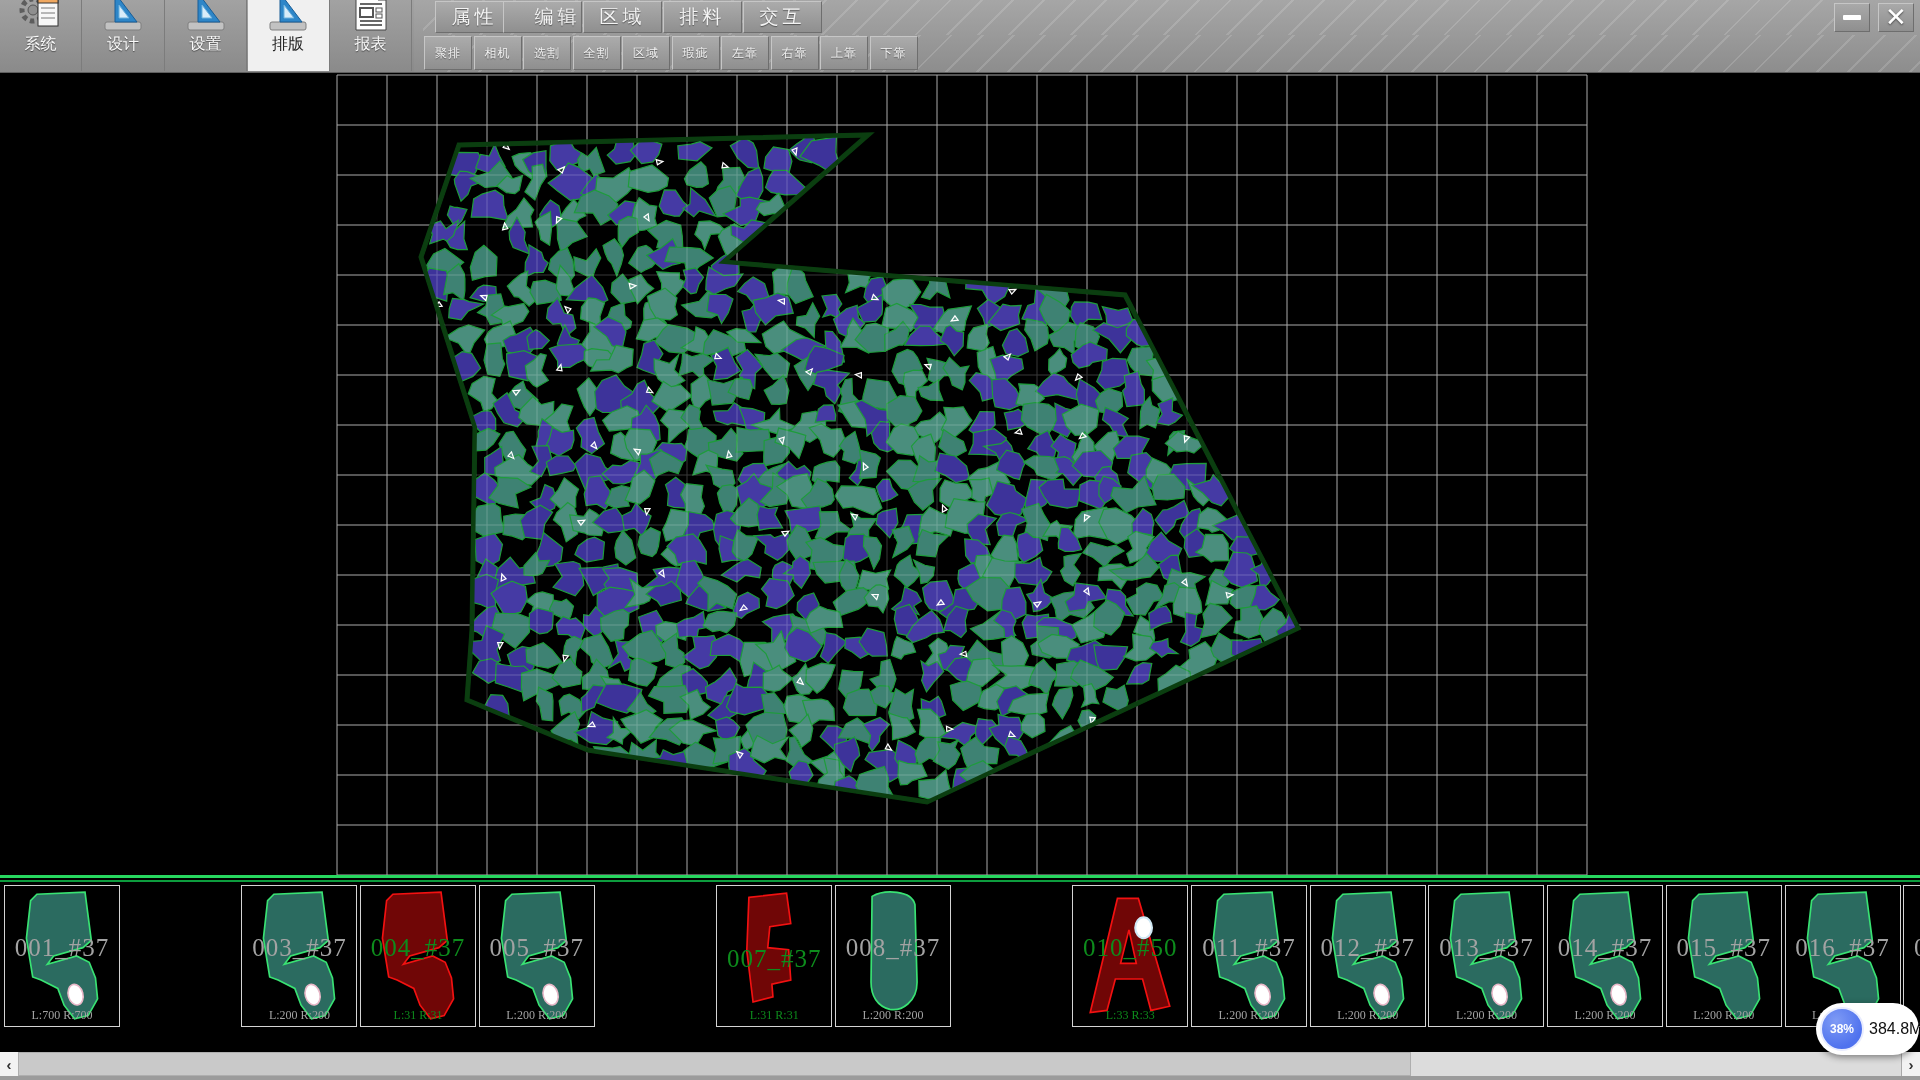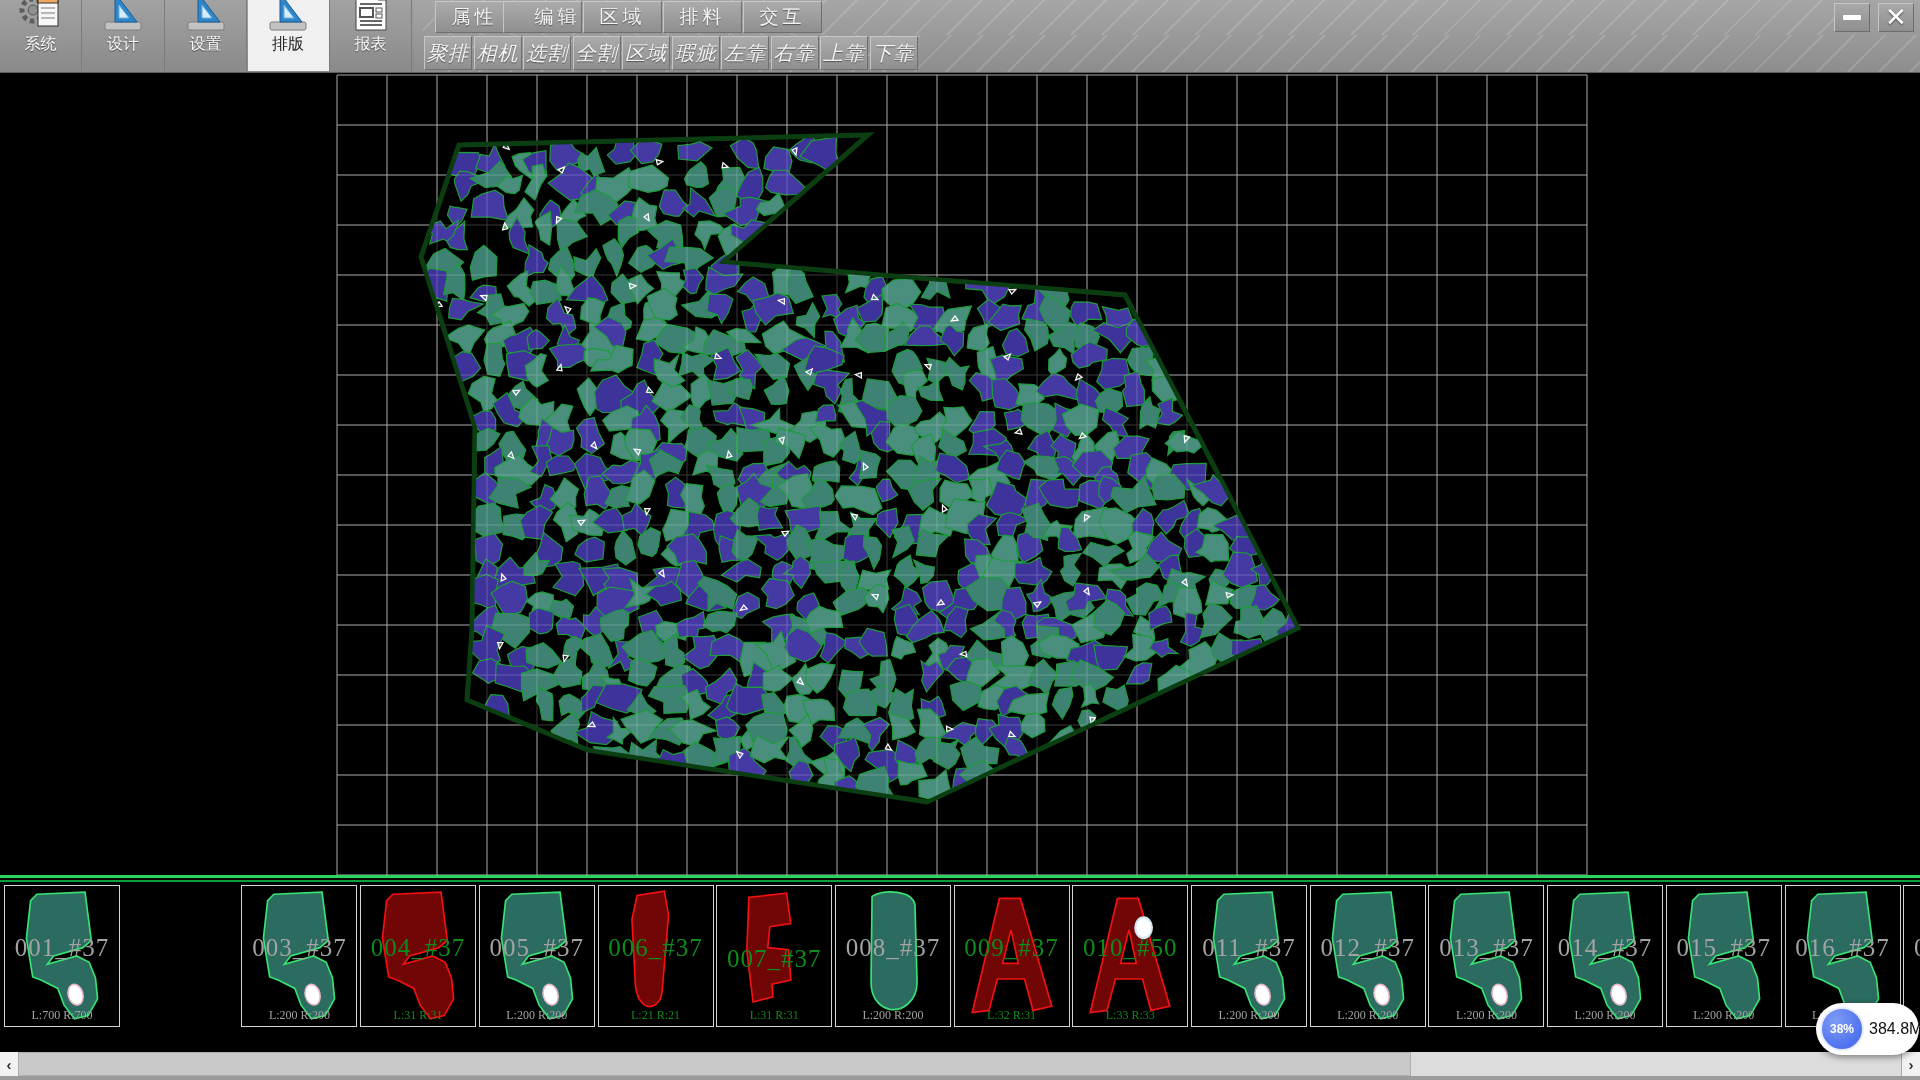--- a/index.html
+++ b/index.html
@@ -14,21 +14,21 @@
            background:linear-gradient(#a6a6a6,#8d8d8d);
            border-bottom:1px solid #5f5f5f;}
   .hatch{background-image:repeating-linear-gradient(135deg,rgba(255,255,255,0) 0 20px,rgba(255,255,255,.14) 20px 22px);}
   #menu-row1{position:absolute;left:423px;top:0;height:35px;right:84px;}
   #menu-row2{position:absolute;left:424px;top:35px;height:37px;right:0;}
   .menu-btn{position:absolute;top:1px;bottom:2px;display:flex;align-items:center;justify-content:center;
             color:#f4f4f4;text-shadow:0 1px 1px rgba(0,0,0,.45);
             background:linear-gradient(#ababab,#8f8f8f);
             border:1px solid;border-color:#c6c6c6 #6e6e6e #6e6e6e #c6c6c6;box-sizing:border-box;cursor:default;}
   .row1-btn{font-size:19px;letter-spacing:4px;}
-  .row2-btn{font-size:20px;letter-spacing:1px;font-style:italic;}
+  .row2-btn{font-size:12px;letter-spacing:1px;}
 
   
   #nav-area{position:absolute;left:0;top:0;width:414px;height:72px;background:linear-gradient(#a2a2a2,#8a8a8a);}
   .nav-cell{position:absolute;top:0;height:71px;width:82px;display:flex;flex-direction:column;align-items:center;
             justify-content:flex-end;border-right:1px solid #7c7c7c;box-sizing:border-box;cursor:default;}
   .nav-cell .nav-label{font-size:16px;color:#fafafa;text-shadow:0 1px 1px rgba(0,0,0,.5);line-height:19px;margin-bottom:18px;}
   .nav-cell.selected{background:#f0f0f0;}
   .nav-cell.selected .nav-label{color:#222;text-shadow:none;}
   .nav-icon{height:46px;display:flex;align-items:center;justify-content:center;}
 
@@ -912,47 +912,33 @@
           <div class="thumb-lr" style="color: rgb(13, 140, 28);">L:31 R:31</div>
         </div>
         <div class="thumb-cell" style="left: 478.8px;">
           <div class="thumb-svg"><svg width="106" height="136" viewBox="0 0 100 130">
               <path d="M20,12 L26,6 L72,4 L78,50 L70,57 L42,65 L36,73 L64,65 L76,71 L82,86 L84,106 L75,122 L62,125 L52,112 L46,96 L30,88 L22,85 L16,48 Z" fill="#2B6B60" stroke="#39E273" stroke-width="1.6" fill-rule="evenodd"></path>
               <ellipse cx="63" cy="102" rx="7" ry="10" transform="rotate(-15 63 102)" fill="#fff" stroke="#e8b8c8" stroke-width="1.5"></ellipse>
             </svg></div>
           <div class="thumb-id" style="color: rgb(163, 163, 163);">005_#37</div>
           <div class="thumb-lr" style="color: rgb(163, 163, 163);">L:200 R:200</div>
         </div>
-        <div class="thumb-cell" style="left: 597.5px;">
-          <div class="thumb-svg"><svg width="106" height="136" viewBox="0 0 100 130">
-              <path d="M32,7 L58,3 L62,26 L56,97 C55,113 44,116 38,111 C32,106 30,96 30,86 L27,30 Z" fill="#700606" stroke="#F21111" stroke-width="1.6" fill-rule="evenodd"></path>
-            </svg></div>
-          <div class="thumb-id" style="color: rgb(13, 140, 28);">006_#37</div>
-          <div class="thumb-lr" style="color: rgb(13, 140, 28);">L:21 R:21</div>
-        </div>
         <div class="thumb-cell" style="left: 716.2px;">
           <div class="thumb-svg"><svg width="106" height="136" viewBox="0 0 100 130">
               <path d="M26,9 L62,5 L66,34 L46,37 L44,57 L64,59 L66,88 L48,92 L49,104 L30,109 L24,60 Z" fill="#700606" stroke="#F21111" stroke-width="1.6" fill-rule="evenodd"></path>
             </svg></div>
           <div class="thumb-id" style="color: rgb(13, 140, 28); margin-top: 11px;">007_#37</div>
           <div class="thumb-lr" style="color: rgb(13, 140, 28);">L:31 R:31</div>
         </div>
         <div class="thumb-cell" style="left: 834.9px;">
           <div class="thumb-svg"><svg width="106" height="136" viewBox="0 0 100 130">
               <path d="M30,8 C42,1 68,2 71,16 L73,90 C73,109 58,118 47,116 C35,113 29,103 29,90 Z" fill="#2B6B60" stroke="#39E273" stroke-width="1.6" fill-rule="evenodd"></path>
             </svg></div>
           <div class="thumb-id" style="color: rgb(163, 163, 163);">008_#37</div>
           <div class="thumb-lr" style="color: rgb(163, 163, 163);">L:200 R:200</div>
-        </div>
-        <div class="thumb-cell" style="left: 953.6px;">
-          <div class="thumb-svg"><svg width="106" height="136" viewBox="0 0 100 130">
-              <path d="M12,119 L38,10 L58,10 L88,113 L70,117 L62,87 L36,87 L28,117 Z M41,72 L56,72 L49,40 Z" fill="#700606" stroke="#F21111" stroke-width="1.6" fill-rule="evenodd"></path>
-            </svg></div>
-          <div class="thumb-id" style="color: rgb(13, 140, 28);">009_#37</div>
-          <div class="thumb-lr" style="color: rgb(13, 140, 28);">L:32 R:31</div>
         </div>
         <div class="thumb-cell" style="left: 1072.3px;">
           <div class="thumb-svg"><svg width="106" height="136" viewBox="0 0 100 130">
               <path d="M12,119 L38,10 L58,10 L88,113 L70,117 L62,87 L36,87 L28,117 Z M41,72 L56,72 L49,40 Z" fill="#700606" stroke="#F21111" stroke-width="1.6" fill-rule="evenodd"></path>
               <ellipse cx="63" cy="38" rx="8" ry="10" fill="#fff" stroke="#cfe8f5" stroke-width="2"></ellipse>
             </svg></div>
           <div class="thumb-id" style="color: rgb(13, 140, 28);">010_#50</div>
           <div class="thumb-lr" style="color: rgb(13, 140, 28);">L:33 R:33</div>
         </div>
         <div class="thumb-cell" style="left: 1191px;">

